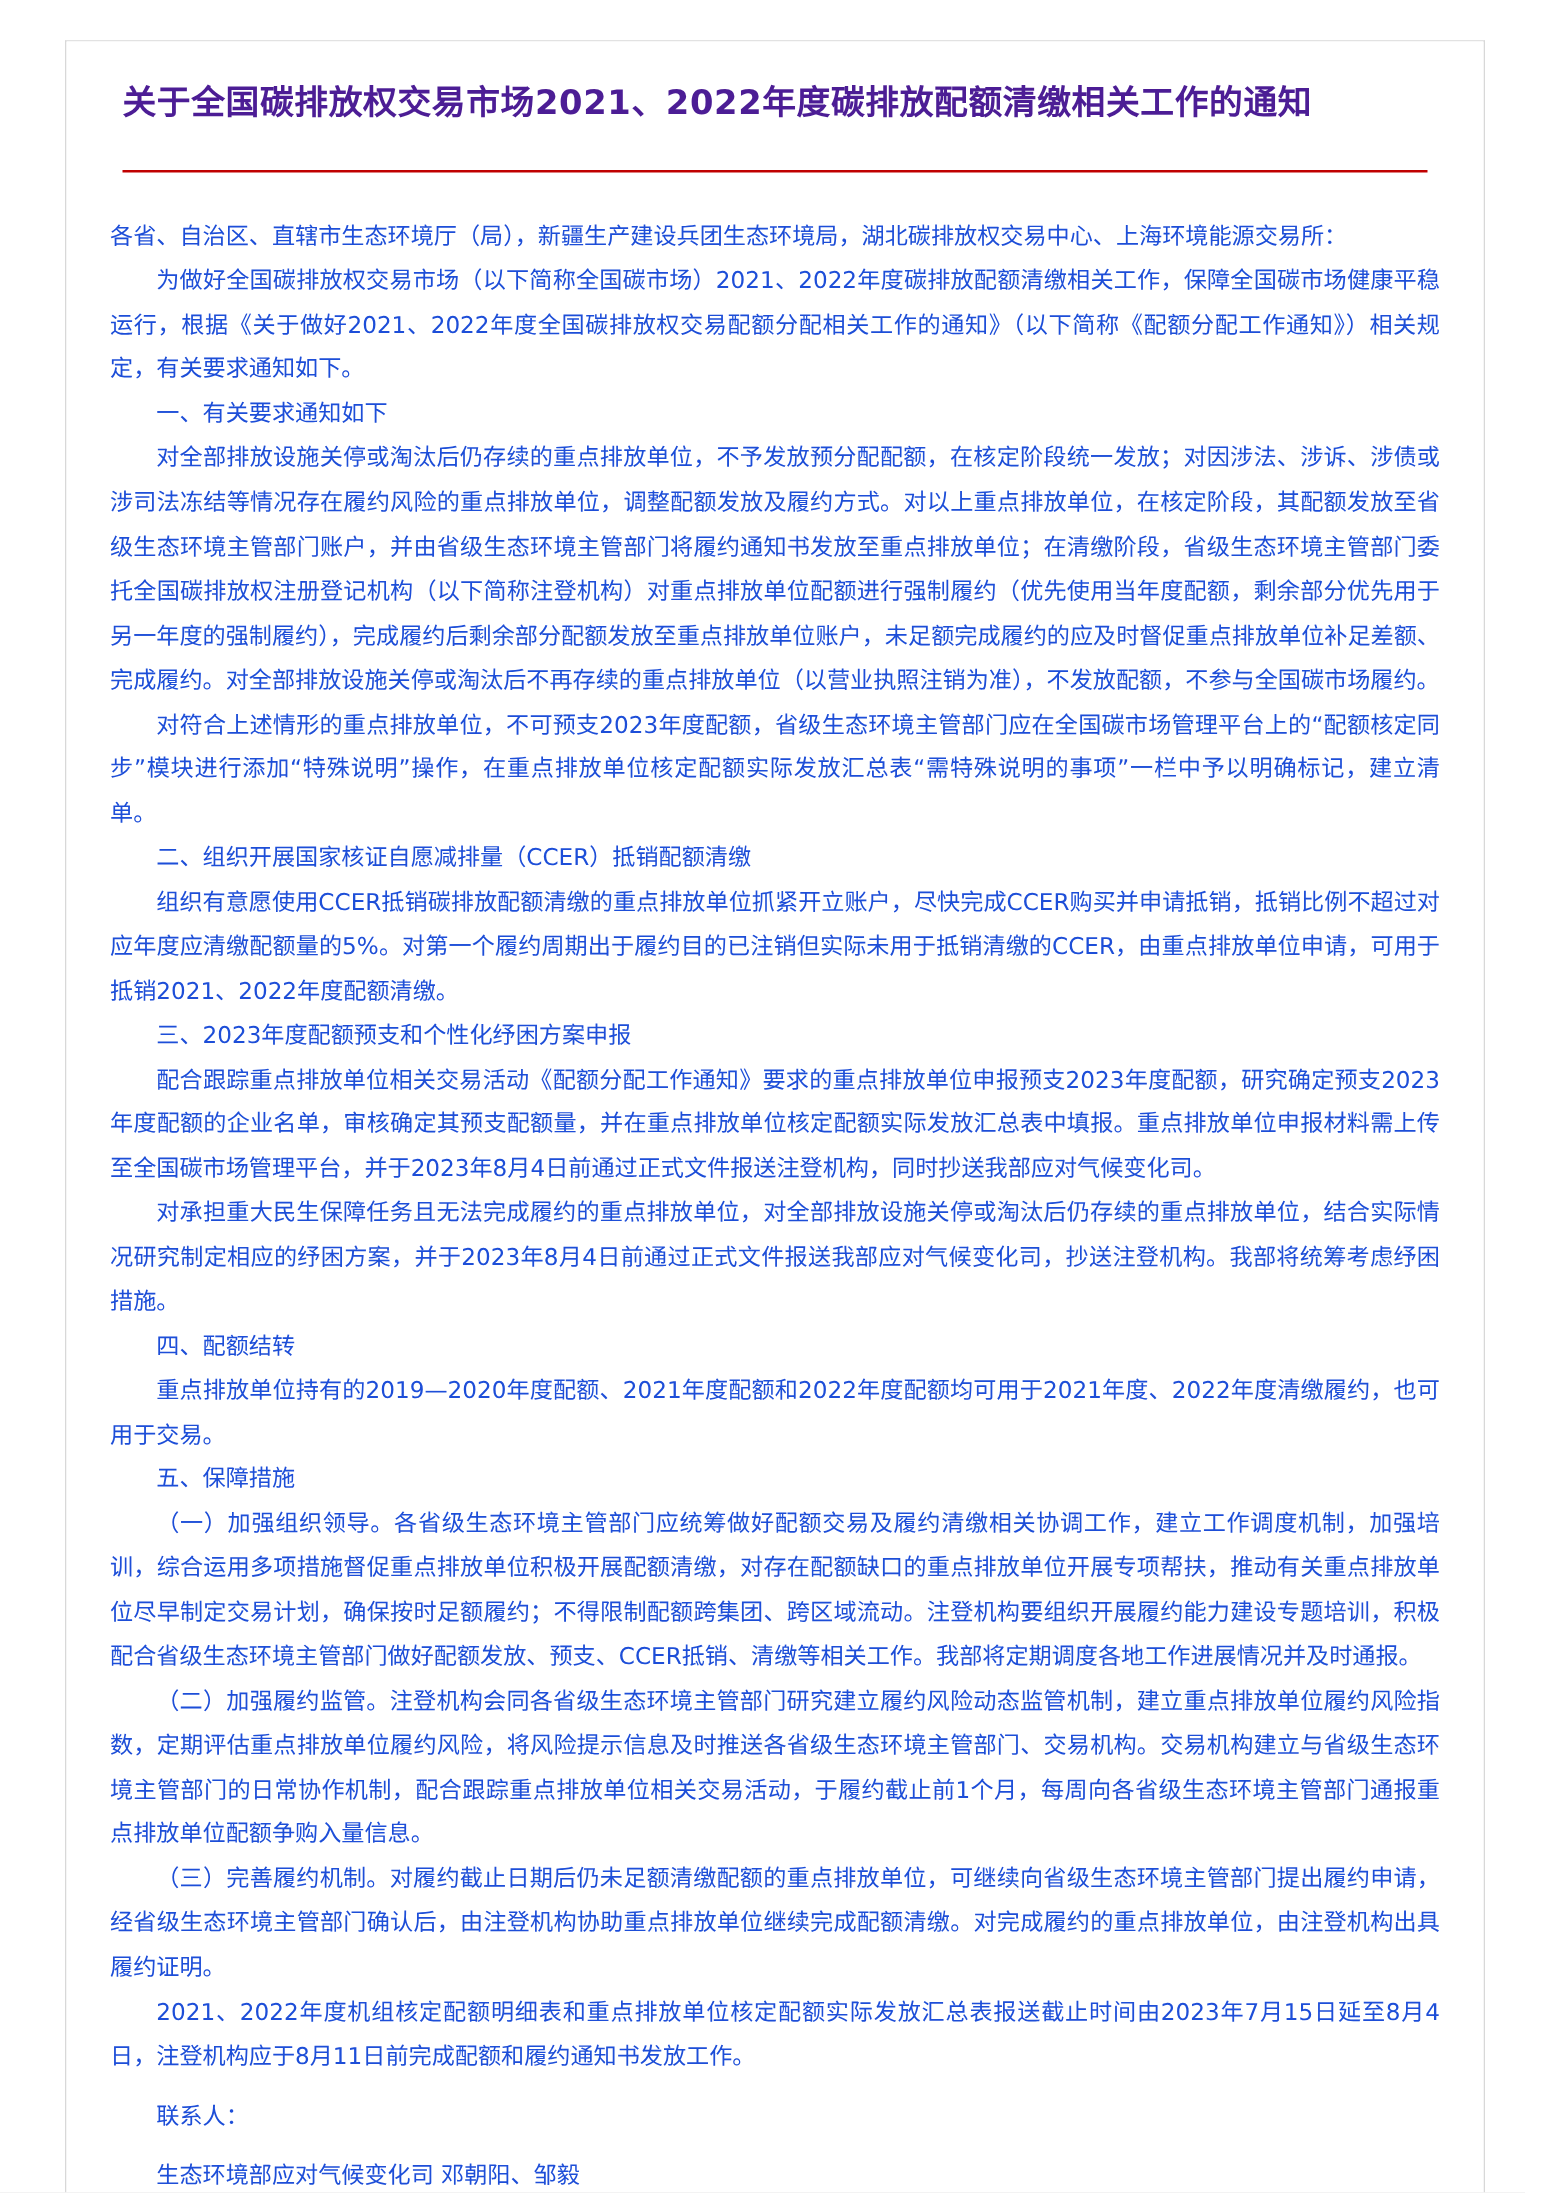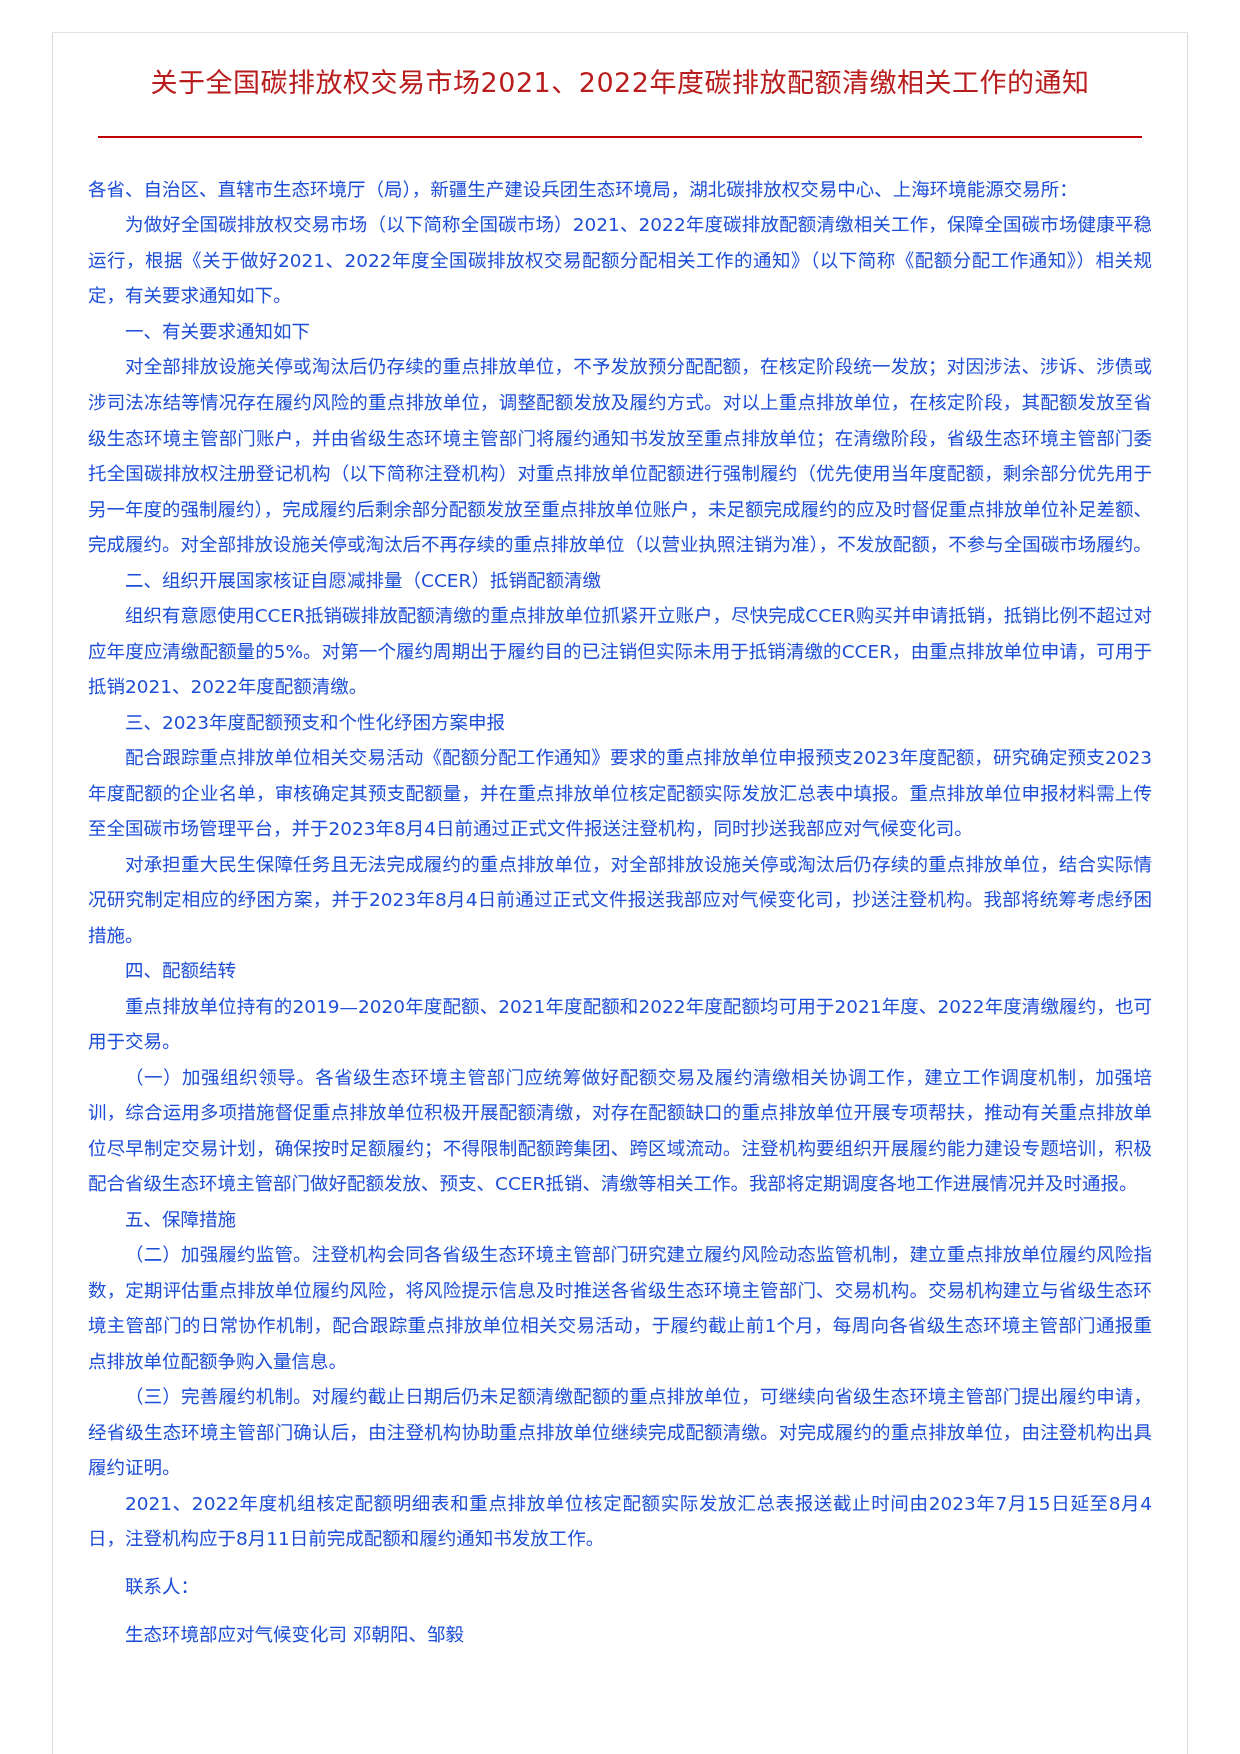--- a/index.html
+++ b/index.html
@@ -29,25 +29,24 @@
     border-left: 1px solid #d8d8d8;
     border-top: 1px solid #e2e2e2;
     border-right: 1px solid #d8d8d8;
     pointer-events: none;
   }
   .content {
     position: relative;
     padding: 60px 88px 0 88px;
   }
   .doc-title {
-    color: #b91c1c;
-    font-weight: normal;
+    color: #4c1d95;
+    font-weight: bold;
     font-size: 27px;
     line-height: 1.7;
-    text-align: center;
     letter-spacing: 0.5px;
     margin: 0 10px 0 10px;
     font-family: "DejaVu Sans", "Liberation Sans", sans-serif;
   }
   .title-rule {
     border: none;
     border-top: 2px solid #c00000;
     margin: 30px 10px 34px 10px;
   }
   .body-text p {
@@ -84,38 +83,39 @@
     <div class="body-text">
 
       <p class="noindent">各省、自治区、直辖市生态环境厅（局），新疆生产建设兵团生态环境局，湖北碳排放权交易中心、上海环境能源交易所：</p>
 
       <p class="indent2">为做好全国碳排放权交易市场（以下简称全国碳市场）2021、2022年度碳排放配额清缴相关工作，保障全国碳市场健康平稳运行，根据《关于做好2021、2022年度全国碳排放权交易配额分配相关工作的通知》（以下简称《配额分配工作通知》）相关规定，有关要求通知如下。</p>
 
       <p class="indent2">一、有关要求通知如下</p>
 
       <p class="indent2">对全部排放设施关停或淘汰后仍存续的重点排放单位，不予发放预分配配额，在核定阶段统一发放；对因涉法、涉诉、涉债或涉司法冻结等情况存在履约风险的重点排放单位，调整配额发放及履约方式。对以上重点排放单位，在核定阶段，其配额发放至省级生态环境主管部门账户，并由省级生态环境主管部门将履约通知书发放至重点排放单位；在清缴阶段，省级生态环境主管部门委托全国碳排放权注册登记机构（以下简称注登机构）对重点排放单位配额进行强制履约（优先使用当年度配额，剩余部分优先用于另一年度的强制履约），完成履约后剩余部分配额发放至重点排放单位账户，未足额完成履约的应及时督促重点排放单位补足差额、完成履约。对全部排放设施关停或淘汰后不再存续的重点排放单位（以营业执照注销为准），不发放配额，不参与全国碳市场履约。</p>
 
+      <p class="indent2">对符合上述情形的重点排放单位，不可预支2023年度配额，省级生态环境主管部门应在全国碳市场管理平台上的“配额核定同步”模块进行添加“特殊说明”操作，在重点排放单位核定配额实际发放汇总表“需特殊说明的事项”一栏中予以明确标记，建立清单。</p>
 
       <p class="indent2">二、组织开展国家核证自愿减排量（CCER）抵销配额清缴</p>
 
       <p class="indent2">组织有意愿使用CCER抵销碳排放配额清缴的重点排放单位抓紧开立账户，尽快完成CCER购买并申请抵销，抵销比例不超过对应年度应清缴配额量的5%。对第一个履约周期出于履约目的已注销但实际未用于抵销清缴的CCER，由重点排放单位申请，可用于抵销2021、2022年度配额清缴。</p>
 
       <p class="indent2">三、2023年度配额预支和个性化纾困方案申报</p>
 
       <p class="indent2">配合跟踪重点排放单位相关交易活动《配额分配工作通知》要求的重点排放单位申报预支2023年度配额，研究确定预支2023年度配额的企业名单，审核确定其预支配额量，并在重点排放单位核定配额实际发放汇总表中填报。重点排放单位申报材料需上传至全国碳市场管理平台，并于2023年8月4日前通过正式文件报送注登机构，同时抄送我部应对气候变化司。</p>
 
       <p class="indent2">对承担重大民生保障任务且无法完成履约的重点排放单位，对全部排放设施关停或淘汰后仍存续的重点排放单位，结合实际情况研究制定相应的纾困方案，并于2023年8月4日前通过正式文件报送我部应对气候变化司，抄送注登机构。我部将统筹考虑纾困措施。</p>
 
       <p class="indent2">四、配额结转</p>
 
       <p class="indent2">重点排放单位持有的2019—2020年度配额、2021年度配额和2022年度配额均可用于2021年度、2022年度清缴履约，也可用于交易。</p>
 
+      <p class="indent2">五、保障措施</p>
+
       <p class="indent2">（一）加强组织领导。各省级生态环境主管部门应统筹做好配额交易及履约清缴相关协调工作，建立工作调度机制，加强培训，综合运用多项措施督促重点排放单位积极开展配额清缴，对存在配额缺口的重点排放单位开展专项帮扶，推动有关重点排放单位尽早制定交易计划，确保按时足额履约；不得限制配额跨集团、跨区域流动。注登机构要组织开展履约能力建设专题培训，积极配合省级生态环境主管部门做好配额发放、预支、CCER抵销、清缴等相关工作。我部将定期调度各地工作进展情况并及时通报。</p>
-
-      <p class="indent2">五、保障措施</p>
 
       <p class="indent2">（二）加强履约监管。注登机构会同各省级生态环境主管部门研究建立履约风险动态监管机制，建立重点排放单位履约风险指数，定期评估重点排放单位履约风险，将风险提示信息及时推送各省级生态环境主管部门、交易机构。交易机构建立与省级生态环境主管部门的日常协作机制，配合跟踪重点排放单位相关交易活动，于履约截止前1个月，每周向各省级生态环境主管部门通报重点排放单位配额争购入量信息。</p>
 
       <p class="indent2">（三）完善履约机制。对履约截止日期后仍未足额清缴配额的重点排放单位，可继续向省级生态环境主管部门提出履约申请，经省级生态环境主管部门确认后，由注登机构协助重点排放单位继续完成配额清缴。对完成履约的重点排放单位，由注登机构出具履约证明。</p>
 
       <p class="indent2">2021、2022年度机组核定配额明细表和重点排放单位核定配额实际发放汇总表报送截止时间由2023年7月15日延至8月4日，注登机构应于8月11日前完成配额和履约通知书发放工作。</p>
 
       <div class="contact-block">
         <p>联系人：</p>
         <p>生态环境部应对气候变化司 邓朝阳、邹毅</p>

